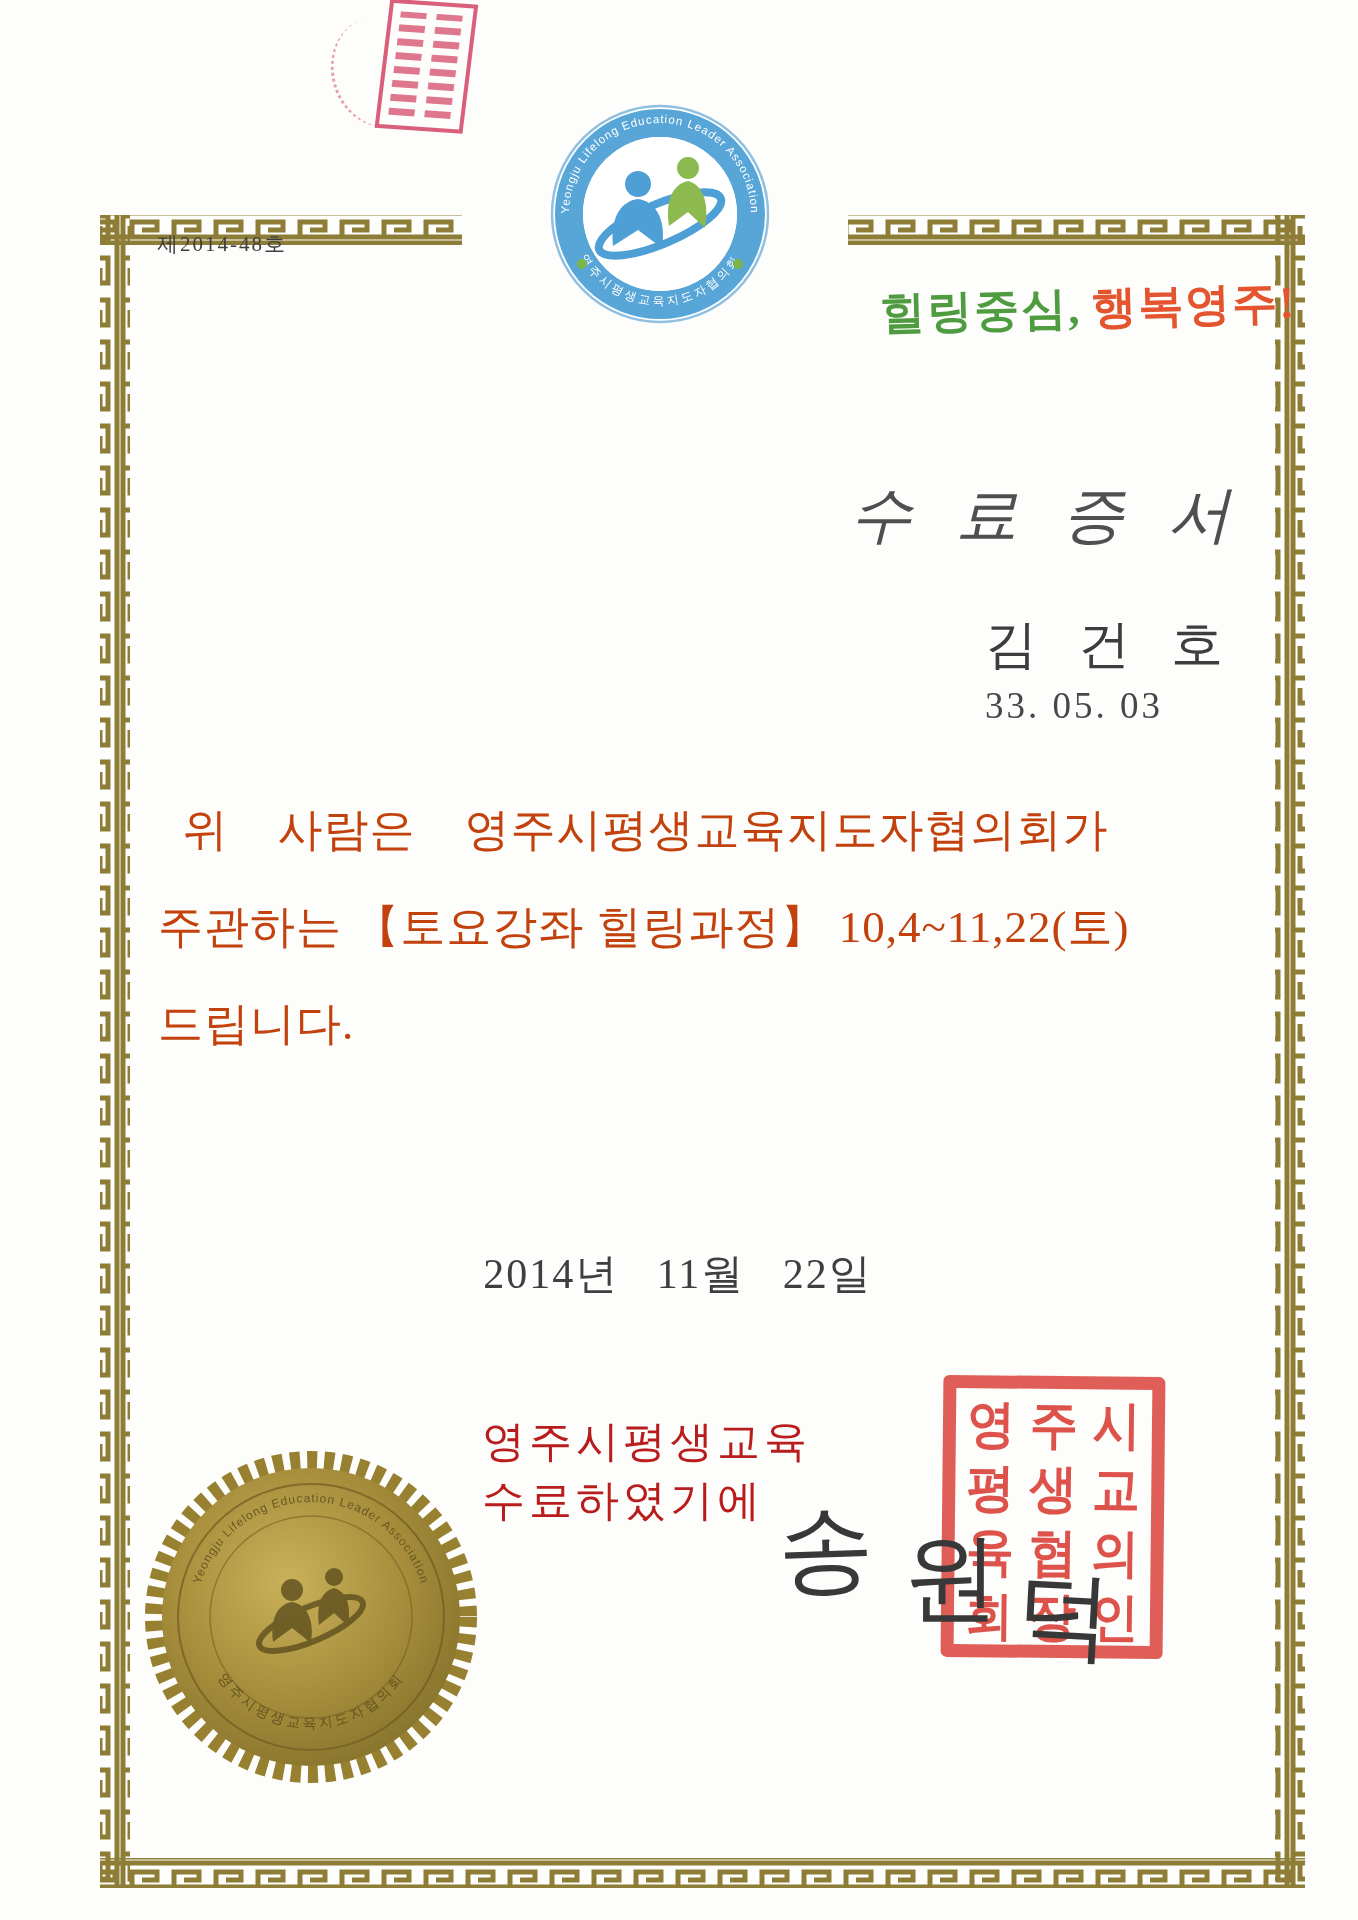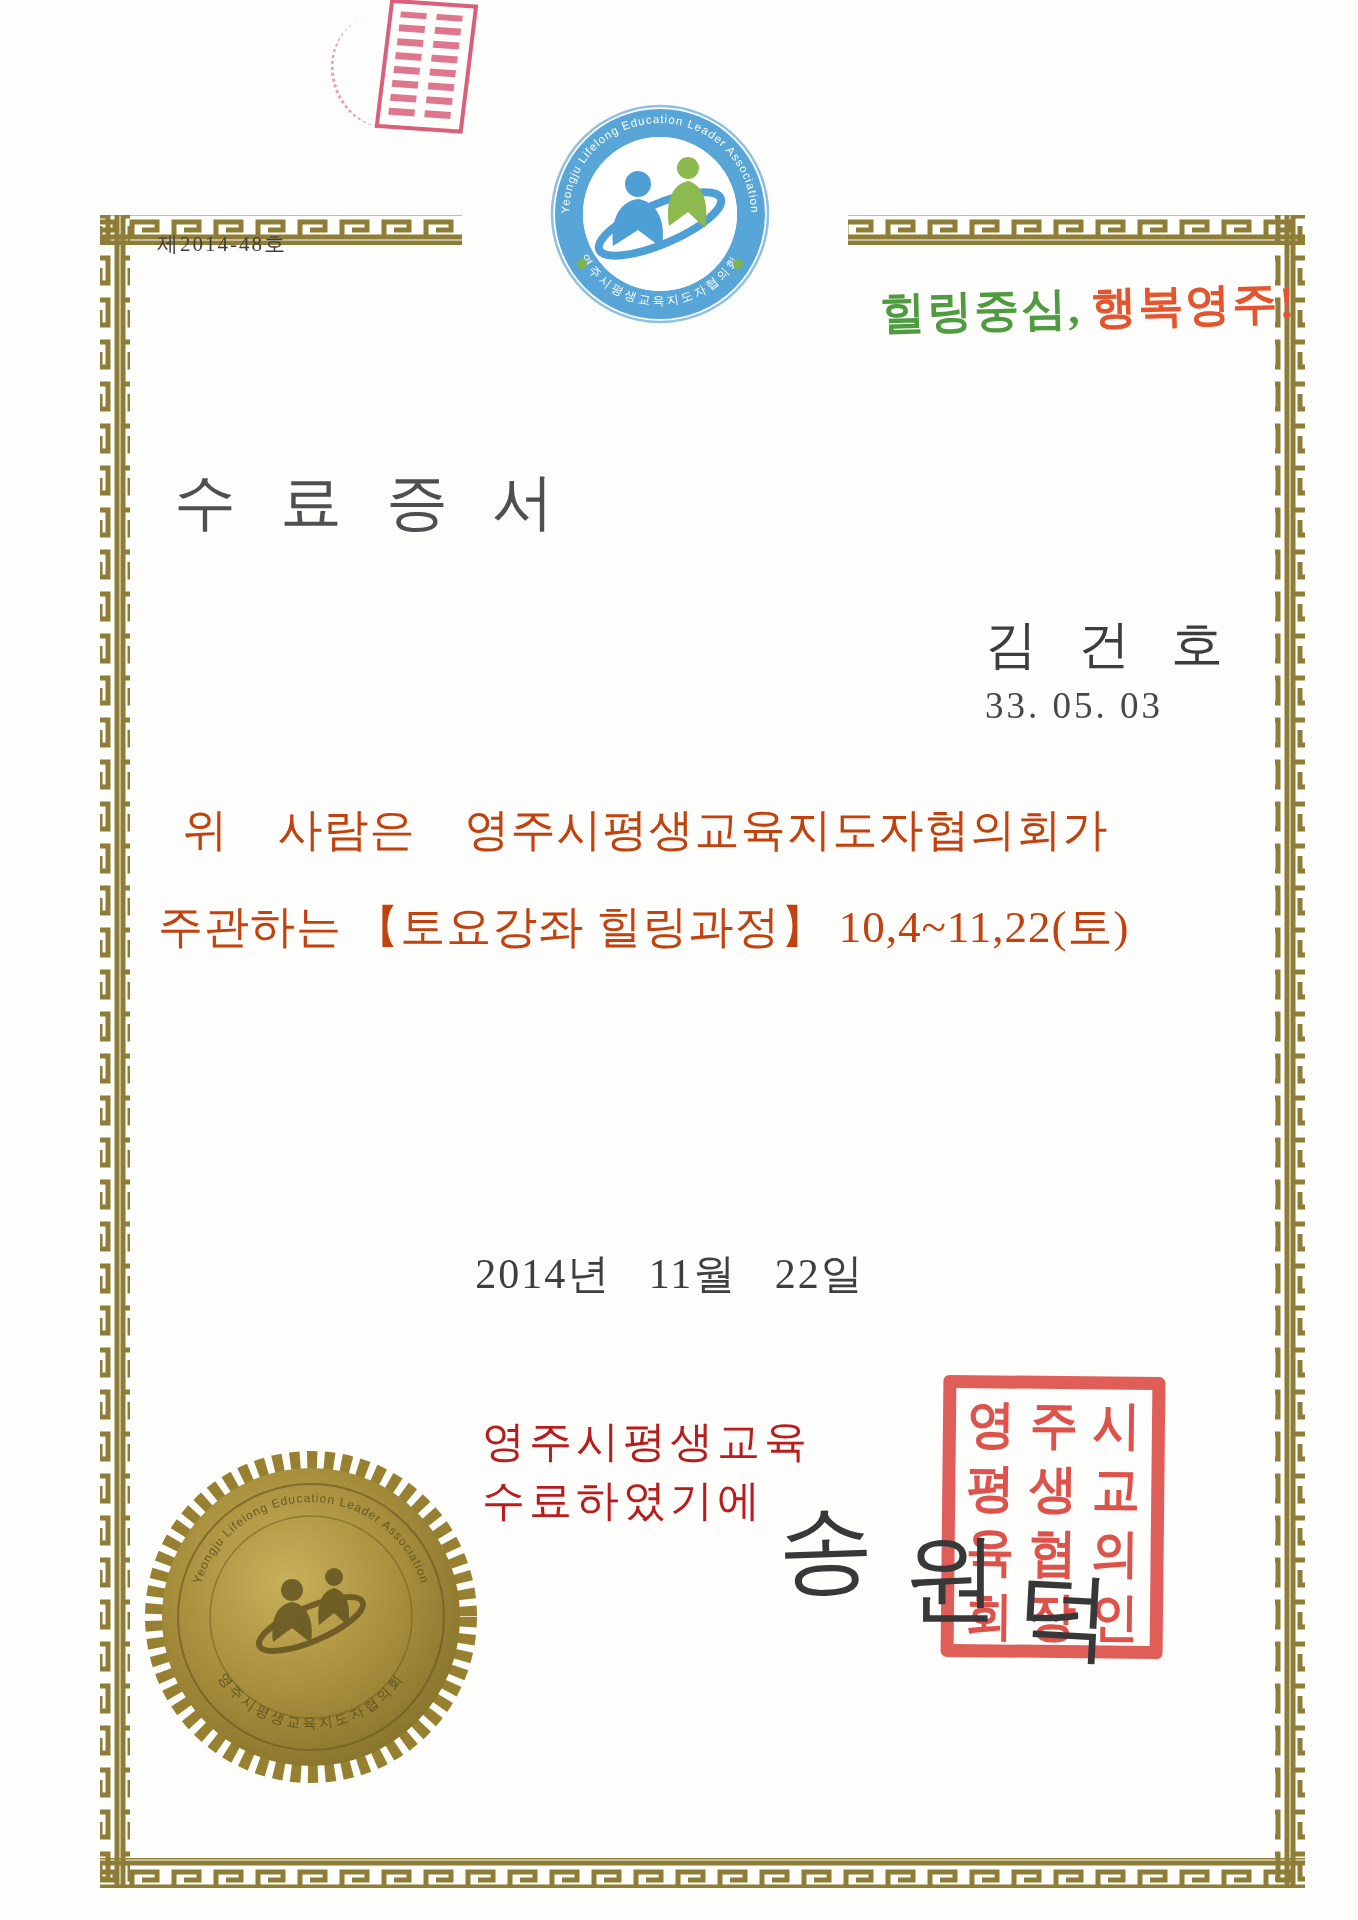--- a/index.html
+++ b/index.html
@@ -18,33 +18,33 @@
   .top-stamp .c1{left:8px;}
   .top-stamp .c2{left:44px;}
   .top-stamp .arc{position:absolute;left:-4px;top:26px;width:96px;height:112px;border-left:3px dotted #cf3358;border-radius:50%;transform:rotate(-24deg);opacity:.6;}
 
   
   .slogan{left:880px;top:278px;font-size:45px;font-weight:bold;transform:rotate(-1.5deg);letter-spacing:2px;}
   .slogan .g{color:#4f9b40;}
   .slogan .r{color:#e4542e;padding-left:10px;}
 
   
-  .title{left:130px;top:460px;width:1100px;text-align:left;font-size:62px;color:#4f4f4f;letter-spacing:44px;padding-left:44px;}
+  .title{left:130px;top:473px;width:1100px;text-align:right;font-size:62px;color:#4f4f4f;letter-spacing:44px;padding-left:44px;font-style:italic;}
 
   
   .recipient{left:985px;top:610px;color:#3d3d3d;}
   .recipient .name{font-size:52px;letter-spacing:14px;}
   .recipient .birth{font-size:37px;letter-spacing:3px;margin-top:4px;color:#474747;}
 
   
   .body-text{left:158px;top:800px;width:1005px;font-size:45px;color:#c2410c;}
   .body-text .line{height:97px;letter-spacing:1px;}
 
   
-  .issue-date{left:120px;top:1246px;width:1100px;text-align:center;font-size:42px;color:#3f3f3f;letter-spacing:2px;}
+  .issue-date{left:128px;top:1246px;width:1100px;text-align:center;font-size:42px;color:#3f3f3f;letter-spacing:2px;}
 
   
   .org{left:482px;top:1412px;font-size:43px;line-height:59px;color:#b91c1c;letter-spacing:4px;}
   .sig-char{position:absolute;font-size:96px;color:#383838;z-index:6;}
   .sig-1{left:778px;top:1486px;transform:rotate(-2deg);}
   .sig-2{left:903px;top:1514px;}
   .sig-3{left:1016px;top:1552px;transform:rotate(3deg);}
 
   
   .red-stamp{left:942px;top:1376px;width:222px;height:282px;border:13px solid rgba(221,74,66,.88);border-radius:6px;display:grid;grid-template-columns:repeat(3,1fr);z-index:5;mix-blend-mode:multiply;transform:rotate(.6deg);padding:4px;box-sizing:border-box;}
@@ -121,20 +121,21 @@
   <div class="abs title">수료증서</div>
 
   <div class="abs recipient">
     <div class="name">김 건 호</div>
     <div class="birth">33. 05. 03</div>
   </div>
 
   <div class="abs body-text">
     <div class="line pre">  위    사람은    영주시평생교육지도자협의회가</div>
     <div class="line pre">주관하는 【토요강좌 힐링과정】 10,4~11,22(토)</div>
+    <div class="line pre">드립니다.</div>
   </div>
 
   <div class="abs issue-date pre">2014년   11월   22일</div>
 
   <svg class="abs" style="left:140px;top:1446px;" width="342" height="342" viewBox="0 0 342 342">
     <defs>
       <radialGradient id="goldg" cx="42%" cy="38%" r="70%">
         <stop offset="0%" stop-color="#c9b05a"></stop>
         <stop offset="55%" stop-color="#a78e3c"></stop>
         <stop offset="100%" stop-color="#82702a"></stop>

